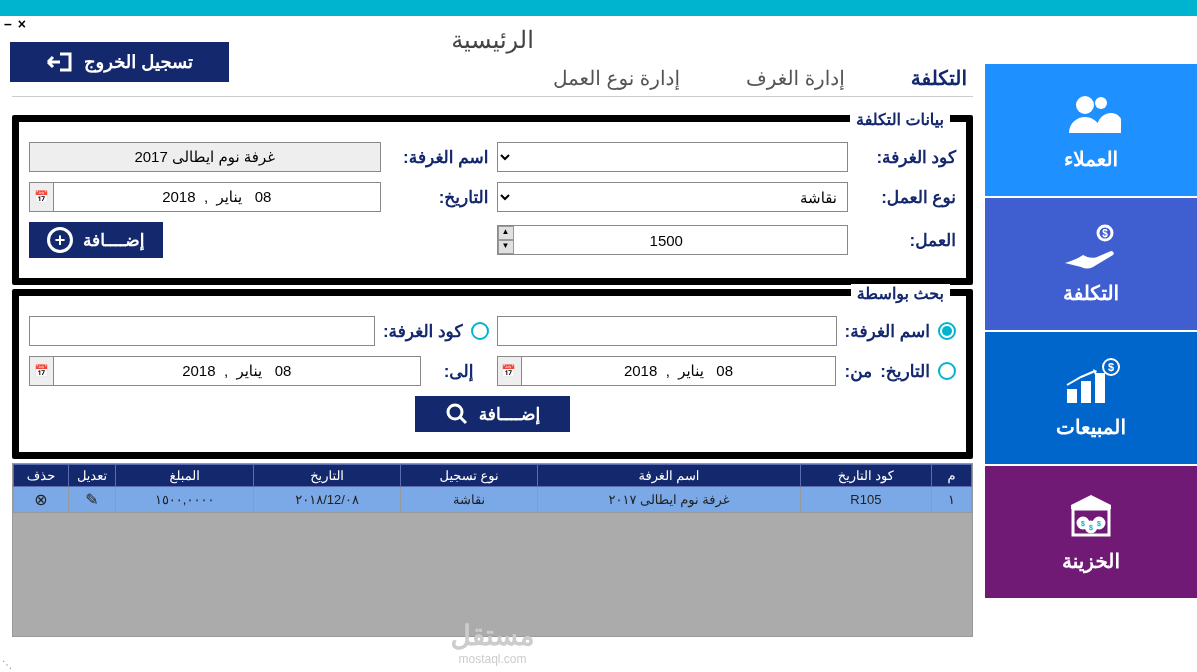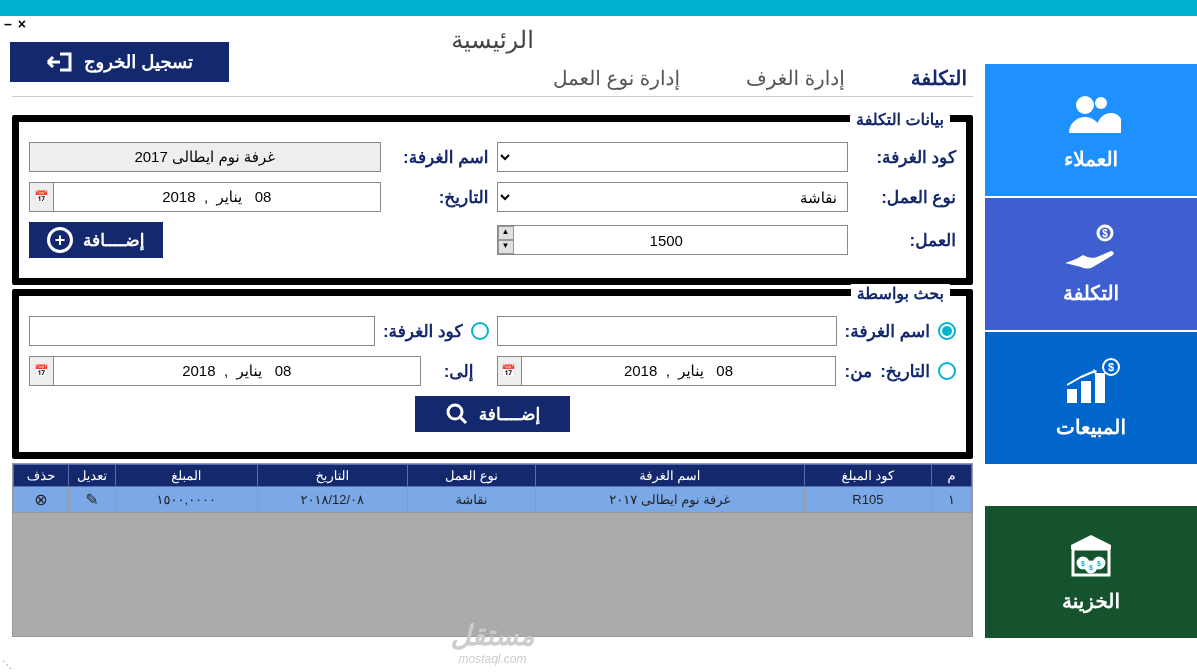--- a/index.html
+++ b/index.html
@@ -8,21 +8,21 @@
 .titlebar { height: 16px; background: #00b4d0; display: flex; align-items: center; padding: 0 4px; }
 .win-controls { display: flex; gap: 6px; position: absolute; left: 4px; top: 16px; font-size: 14px; font-weight: bold; }
 
 .main-container { display: flex; height: calc(100% - 16px); }
 
 .sidebar { width: 212px; display: flex; flex-direction: column; gap: 2px; padding-top: 48px; }
 .sidebar-btn { height: 132px; display: flex; flex-direction: column; align-items: center; justify-content: center; gap: 8px; color: #fff; font-size: 20px; font-weight: bold; cursor: pointer; }
 .sidebar-btn.customers { background: #1e90ff; }
 .sidebar-btn.cost { background: #3f5fd0; }
 .sidebar-btn.sales { background: #0066cc; }
-.sidebar-btn.treasury { background: #14532d; margin-top: 40px; }
+.sidebar-btn.treasury { background: #701a75; }
 .sidebar-icon { width: 60px; height: 50px; display: flex; align-items: center; justify-content: center; }
 
 .content { flex: 1; padding: 4px 12px; position: relative; }
 
 .page-title { text-align: center; font-size: 24px; color: #444; margin: 6px 0 12px; }
 
 .logout-btn { position: absolute; left: 10px; top: 26px; background: #14296d; color: #fff; border: none; padding: 8px 36px; font-size: 18px; font-weight: bold; display: flex; align-items: center; gap: 10px; cursor: pointer; }
 
 .tabs { display: flex; gap: 26px; font-size: 20px; color: #555; border-bottom: 1px solid #ccc; padding: 0 6px 4px; margin-bottom: 18px; }
 .tab { cursor: pointer; padding-bottom: 2px; margin-left: 40px; }
@@ -52,21 +52,21 @@
 
 .radio { width: 18px; height: 18px; border: 2px solid #00b4d0; border-radius: 50%; display: inline-flex; align-items: center; justify-content: center; }
 .radio.checked::after { content: ''; width: 10px; height: 10px; background: #00b4d0; border-radius: 50%; }
 
 .table-wrap { border: 1px solid #999; height: 174px; overflow: auto; background: #ababab; }
 table { width: 100%; border-collapse: collapse; font-size: 13px; }
 th { background: #14296d; color: #fff; font-weight: normal; padding: 3px 4px; border: 1px solid #5a6db0; text-align: center; }
 td { background: #7ba9e8; padding: 3px 4px; border: 1px solid #999; text-align: center; color: #222; }
 .icon-cell { font-size: 16px; cursor: pointer; }
 
-.watermark { position: absolute; bottom: 6px; left: 50%; transform: translateX(-50%); color: #ccc; font-size: 14px; pointer-events: none; text-align: center; font-style: italic; }
+.watermark { position: absolute; bottom: 6px; left: 50%; transform: translateX(-50%); color: #ccc; font-size: 14px; pointer-events: none; text-align: center; }
 .resize-grip { position: absolute; bottom: 2px; left: 2px; font-size: 10px; color: #888; }
 </style>
 </head>
 <body>
 
 <div class="titlebar"></div>
 <div class="win-controls">
   <span style="cursor:pointer">×</span>
   <span style="cursor:pointer">–</span>
 </div>
@@ -237,23 +237,23 @@
             </svg>
         </button>
       </div>
     </div>
 
     <div class="table-wrap">
       <table>
         <thead>
           <tr>
             <th style="width:40px">م</th>
-            <th>كود المبلغ</th>
+            <th>كود التاريخ</th>
             <th>اسم الغرفة</th>
-            <th>نوع العمل</th>
+            <th>نوع تسجيل</th>
             <th>التاريخ</th>
             <th>المبلغ</th>
             <th style="width:47px">تعديل</th>
             <th style="width:55px">حذف</th>
           </tr>
         </thead>
         <tbody id="tbody">
             <tr>
               <td>١</td>
               <td>R105</td>

